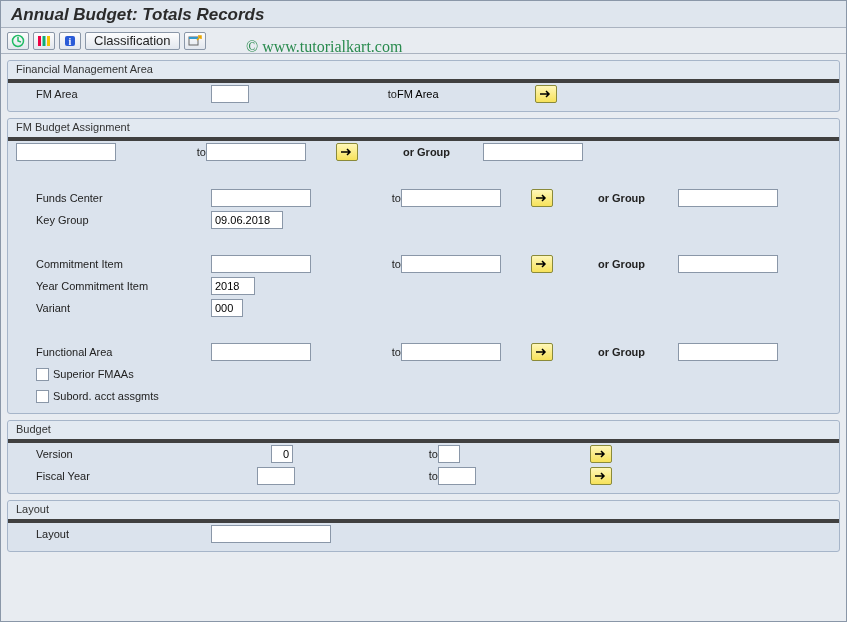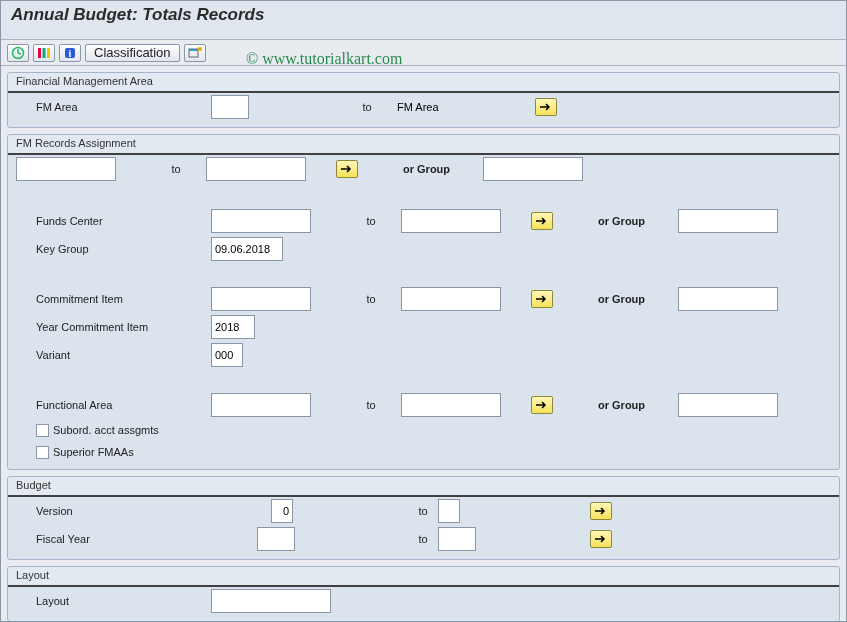--- a/index.html
+++ b/index.html
@@ -8,21 +8,21 @@
     width: 847px; height: 622px;
     font-family: Arial, Helvetica, sans-serif;
     font-size: 11px;
     background: #e8ecf1;
     overflow: hidden;
   }
   body { border: 1px solid #8a97a8; }
   .titlebar {
     background: #dfe6ee;
     border-bottom: 1px solid #aab3c0;
-    padding: 4px 10px 14px 10px;
+    padding: 4px 10px 2px 10px;
   }
   .titlebar h1 {
     margin: 0;
     font-size: 17px;
     font-style: italic;
     font-weight: bold;
     color: #2b2b2b;
   }
   .toolbar {
     background: #e8ecf1;
@@ -64,53 +64,53 @@
     border: 1px solid #a6b5c9;
     border-radius: 3px;
     background: #dbe3ed;
     margin-bottom: 6px;
     padding-bottom: 6px;
   }
   .group-title {
     padding: 2px 8px 4px 8px;
     font-size: 11px;
     color: #333;
-    border-bottom: 2px solid #404040;
+    border-bottom: 4px solid #404040;
     background: #e2e9f1;
     border-top-left-radius: 3px;
     border-top-right-radius: 3px;
   }
   .row {
     display: flex;
     align-items: center;
     padding: 2px 8px;
     min-height: 22px;
   }
   .lbl {
     width: 195px;
     color: #222;
   }
   .lbl.indent { padding-left: 20px; width: 195px; }
   input.txt {
-    height: 24px;
+    height: 18px;
     border: 1px solid #8a97a8;
     background: #fff;
     padding: 0 3px;
     font-size: 11px;
   }
   .w-std { width: 100px; }
   .w-sm  { width: 38px; }
   .w-xs  { width: 22px; }
   .w-year{ width: 44px; }
   .w-variant{ width: 32px; }
   .w-date{ width: 72px; }
   .w-layout{ width: 120px; }
   .to {
     width: 60px;
-    text-align: center;
+    text-align: right;
     color: #222;
   }
   .to-pre { width: 88px; display:inline-block; }
   .or {
     width: 80px;
     text-align: left;
     color: #222;
     font-weight: bold;
   }
   .gap-md { display:inline-block; width:30px; }
@@ -188,21 +188,21 @@
       <span class="gap-md" style="width:38px;"></span>
       <span class="arrow-btn">
         <svg width="14" height="12" viewBox="0 0 14 12">
             <path d="M1 6 L9 6 M7 3 L10 6 L7 9" stroke="#000" stroke-width="1.5" fill="none"></path>
           </svg>
       </span>
     </div>
   </div>
 
   <div class="group">
-    <div class="group-title">FM Records Assignment</div>
+    <div class="group-title">FM Budget Assignment</div>
 
     <div class="row">
       <input class="txt w-std" value="" style="">
       <span class="gap-md"></span>
       <span class="to">to</span>
       <input class="txt w-std" value="" style="">
       <span class="gap-md"></span>
       <span class="arrow-btn">
         <svg width="14" height="12" viewBox="0 0 14 12">
             <path d="M1 6 L9 6 M7 3 L10 6 L7 9" stroke="#000" stroke-width="1.5" fill="none"></path>
@@ -276,33 +276,33 @@
       <input class="txt w-std" value="" style="">
       <span class="gap-md"></span>
       <span class="arrow-btn">
         <svg width="14" height="12" viewBox="0 0 14 12">
             <path d="M1 6 L9 6 M7 3 L10 6 L7 9" stroke="#000" stroke-width="1.5" fill="none"></path>
           </svg>
       </span>
       <span class="gap-md" style="width:45px;"></span>
       <span class="or">or Group</span>
       <input class="txt w-std" value="" style="">
+    </div>
+
+    <div class="row">
+      <span class="lbl indent" style="display:flex;align-items:center;">
+        <span class="chk"></span>
+        <span>Superior FMAAs</span>
+      </span>
     </div>
 
     <div class="row">
       <span class="lbl indent" style="display:flex;align-items:center;">
         <span class="chk"></span>
         <span>Subord. acct assgmts</span>
-      </span>
-    </div>
-
-    <div class="row">
-      <span class="lbl indent" style="display:flex;align-items:center;">
-        <span class="chk"></span>
-        <span>Superior FMAAs</span>
       </span>
     </div>
   </div>
 
   <div class="group">
     <div class="group-title">Budget</div>
 
     <div class="row">
       <span class="lbl indent">Version</span>
       <span style="width:60px;"></span>

